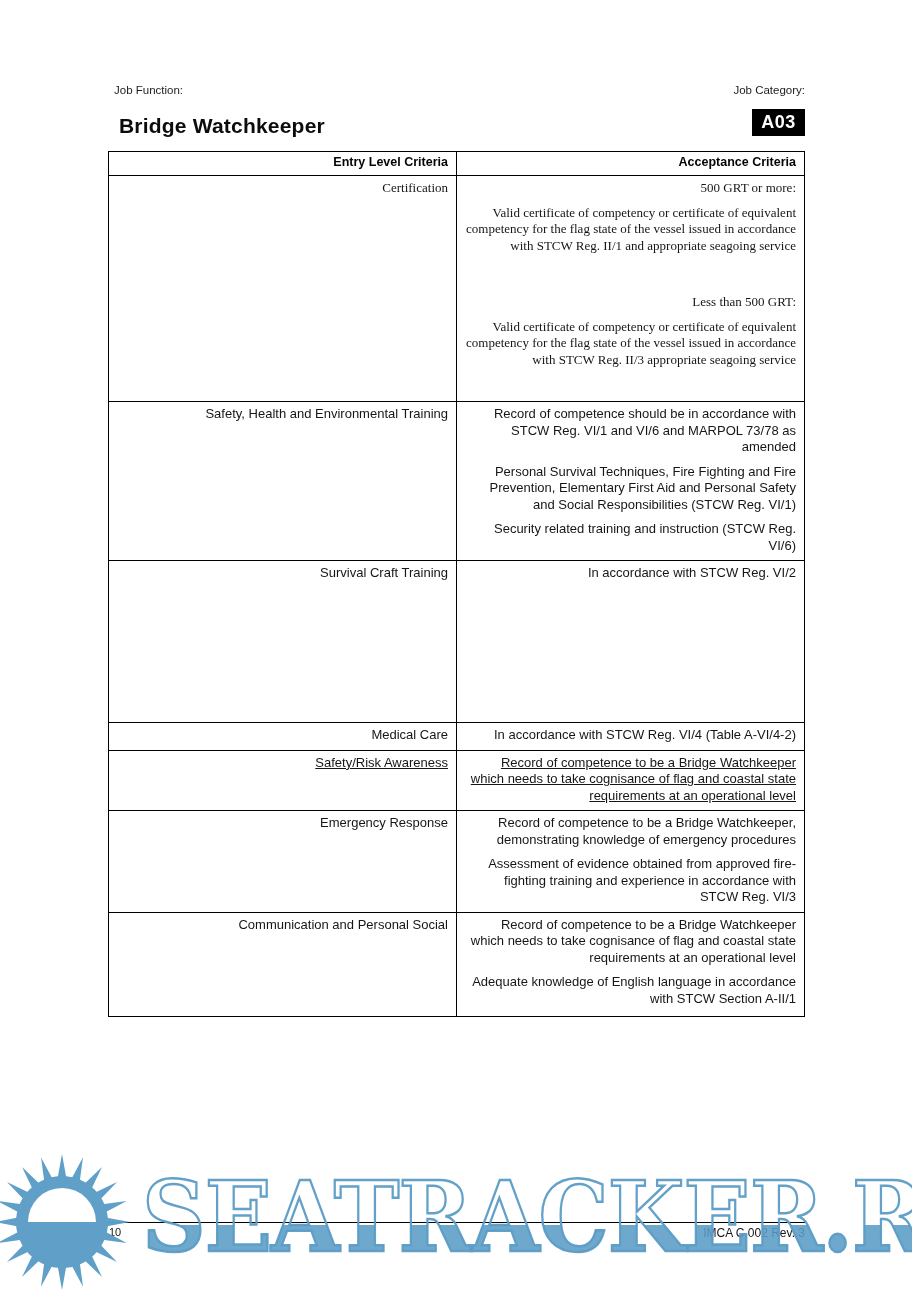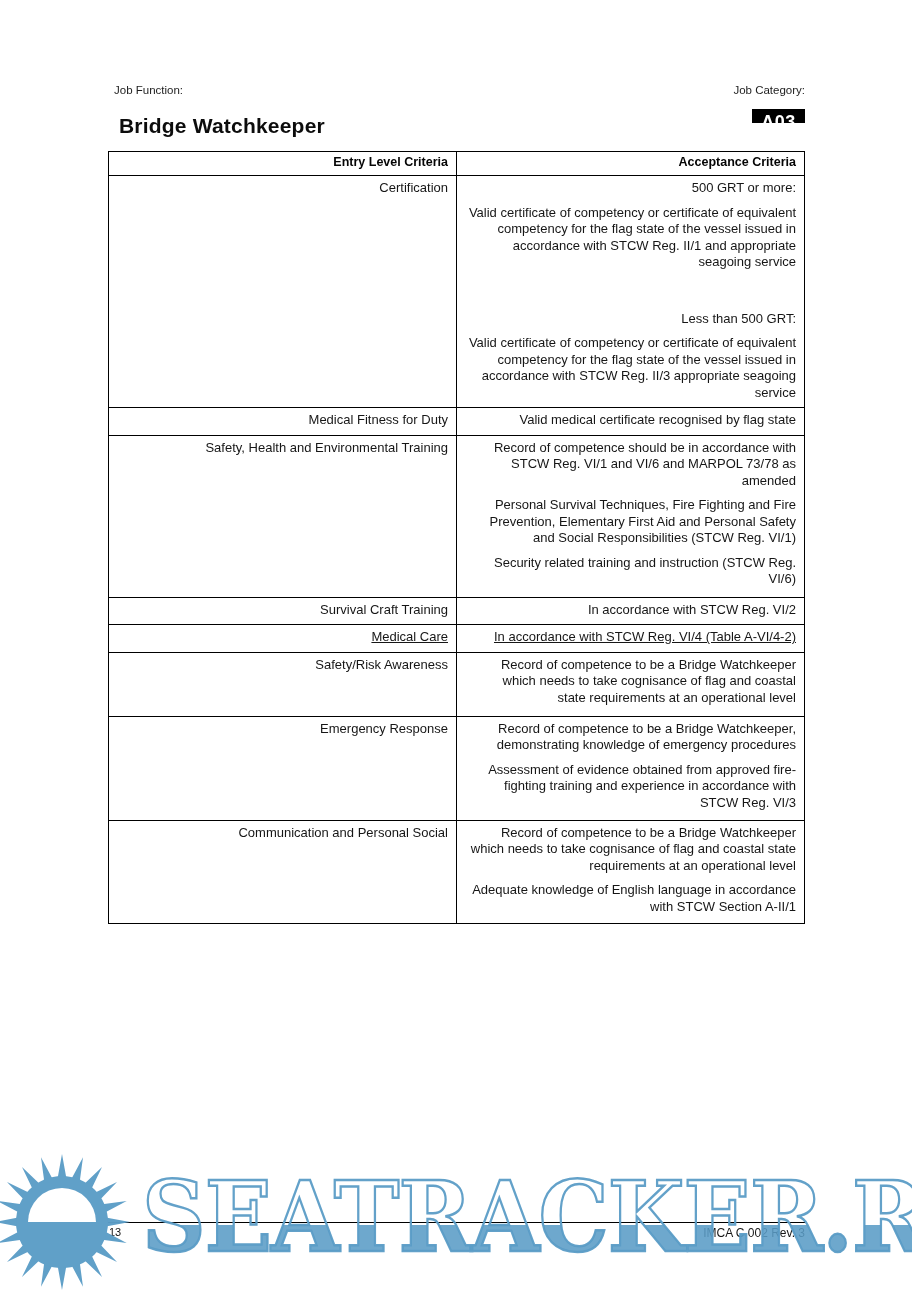--- a/index.html
+++ b/index.html
@@ -10,39 +10,39 @@
     font-family:"Liberation Sans", sans-serif; color:#161616;
   }
   .small-label { position:absolute; font-size:11.5px; color:#1d1d1d; }
   .lbl-left  { left:114px; top:84px; }
   .lbl-right { right:107px; top:84px; }
   .doc-title {
     position:absolute; left:108px; top:103px; margin:11px;
     font-size:21px; font-weight:bold; letter-spacing:0.2px; color:#0c0c0c;
   }
   .badge {
-    position:absolute; left:752px; top:109px; width:53px; height:14px;
+    position:absolute; left:752px; top:109px; width:53px; height:27px;
     background:#000; color:#fff; font-weight:bold; font-size:18px;
     text-align:center; line-height:27px; letter-spacing:0.5px;
   }
   table.criteria {
     position:absolute; left:108px; top:151px; width:697px;
     border-collapse:collapse; table-layout:fixed;
   }
   table.criteria col.c1 { width:348px; }
   th, td { border:1px solid #000; vertical-align:top; text-align:right; }
   th {
     font-size:12.5px; font-weight:bold; height:24px; padding:3px 8px;
     color:#050505;
   }
   td { font-size:13px; line-height:16.5px; padding:4px 8px 6px; color:#161616; }
   td p { margin:0 0 8px 0; }
   td p:last-child { margin-bottom:0; }
   td p.spacer { height:24px; margin:0 0 8px 0; }
-  tbody tr:nth-child(1) td { height:226px; }
+  tbody tr:nth-child(1) td { height:226px;font-family:Liberation Serif, serif; }
   tbody tr:nth-child(2) td { height:27px; }
   tbody tr:nth-child(3) td { height:162px;margin-left:24px; }
   tbody tr:nth-child(4) td { height:26px; }
   tbody tr:nth-child(5) td { height:27px;text-decoration:underline; }
   tbody tr:nth-child(6) td { height:64px;padding-left:28px; }
   tbody tr:nth-child(7) td { height:104px; }
   tbody tr:nth-child(8) td { height:103px; }
 
   .footer-rule { position:absolute; left:108px; top:1222px; width:697px; height:1px; background:#000; z-index:2; }
   .page-number { position:absolute; left:109px; top:1226px; font-size:11px; z-index:2; }
@@ -85,26 +85,20 @@
       <td class="cell-criteria">Certification</td>
       <td class="cell-acceptance">
             <p>500 GRT or more:</p>
             <p>Valid certificate of competency or certificate of equivalent competency for the flag state of the vessel issued in accordance with STCW Reg. II/1 and appropriate seagoing service</p>
             <p class="spacer"></p>
             <p>Less than 500 GRT:</p>
             <p>Valid certificate of competency or certificate of equivalent competency for the flag state of the vessel issued in accordance with STCW Reg. II/3 appropriate seagoing service</p>
           </td>
     </tr>
 
-    <tr>
-      <td class="cell-criteria">Medical Fitness for Duty</td>
-      <td class="cell-acceptance">
-            <p>Valid medical certificate recognised by flag state</p>
-          </td>
-    </tr>
 
     <tr>
       <td class="cell-criteria">Safety, Health and Environmental Training</td>
       <td class="cell-acceptance">
             <p>Record of competence should be in accordance with STCW Reg. VI/1 and VI/6 and MARPOL 73/78 as amended</p>
             <p>Personal Survival Techniques, Fire Fighting and Fire Prevention, Elementary First Aid and Personal Safety and Social Responsibilities (STCW Reg. VI/1)</p>
             <p>Security related training and instruction (STCW Reg. VI/6)</p>
           </td>
     </tr>
 
@@ -141,21 +135,21 @@
       <td class="cell-criteria">Communication and Personal Social</td>
       <td class="cell-acceptance">
             <p>Record of competence to be a Bridge Watchkeeper which needs to take cognisance of flag and coastal state requirements at an operational level</p>
             <p>Adequate knowledge of English language in accordance with STCW Section A-II/1</p>
           </td>
     </tr>
   </tbody>
   </table>
 
   <div class="footer-rule"></div>
-  <span class="page-number">13</span>
+  <span class="page-number">10</span>
   <span class="doc-ref">IMCA C 002 Rev. 3</span>
 
   <div class="watermark">
     <svg class="sun-icon" width="145" height="140" viewBox="0 0 145 140">
       <path id="sun-rays" fill="#5b9dc7" d="M115.8,65.6 L140.0,70.0 L115.8,74.4 Z M115.0,79.4 L136.7,91.0 L112.3,87.7 Z M110.0,92.2 L127.0,110.0 L104.8,99.3 Z M101.3,102.8 L112.0,125.0 L94.2,108.0 Z M89.7,110.3 L93.0,134.7 L81.4,113.0 Z M76.4,113.8 L72.0,138.0 L67.6,113.8 Z M62.6,113.0 L51.0,134.7 L54.3,110.3 Z M49.8,108.0 L32.0,125.0 L42.7,102.8 Z M39.2,99.3 L17.0,110.0 L34.0,92.2 Z M31.7,87.7 L7.3,91.0 L29.0,79.4 Z M28.2,74.4 L4.0,70.0 L28.2,65.6 Z M29.0,60.6 L7.3,49.0 L31.7,52.3 Z M34.0,47.8 L17.0,30.0 L39.2,40.7 Z M42.7,37.2 L32.0,15.0 L49.8,32.0 Z M54.3,29.7 L51.0,5.3 L62.6,27.0 Z M67.6,26.2 L72.0,2.0 L76.4,26.2 Z M81.4,27.0 L93.0,5.3 L89.7,29.7 Z M94.2,32.0 L112.0,15.0 L101.3,37.2 Z M104.8,40.7 L127.0,30.0 L110.0,47.8 Z M112.3,52.3 L136.7,49.0 L115.0,60.6 Z "></path>
       <circle id="sun-ring" cx="72" cy="70" r="46" fill="#5b9dc7"></circle>
       <path id="sun-top-half" d="M 38,70 A 34,34 0 0 1 106,70 Z" fill="#ffffff"></path>
     </svg>
     <span class="wm-text wm-outline">SEATRACKER.RU</span>
     <span class="wm-text wm-fill">SEATRACKER.RU</span>

